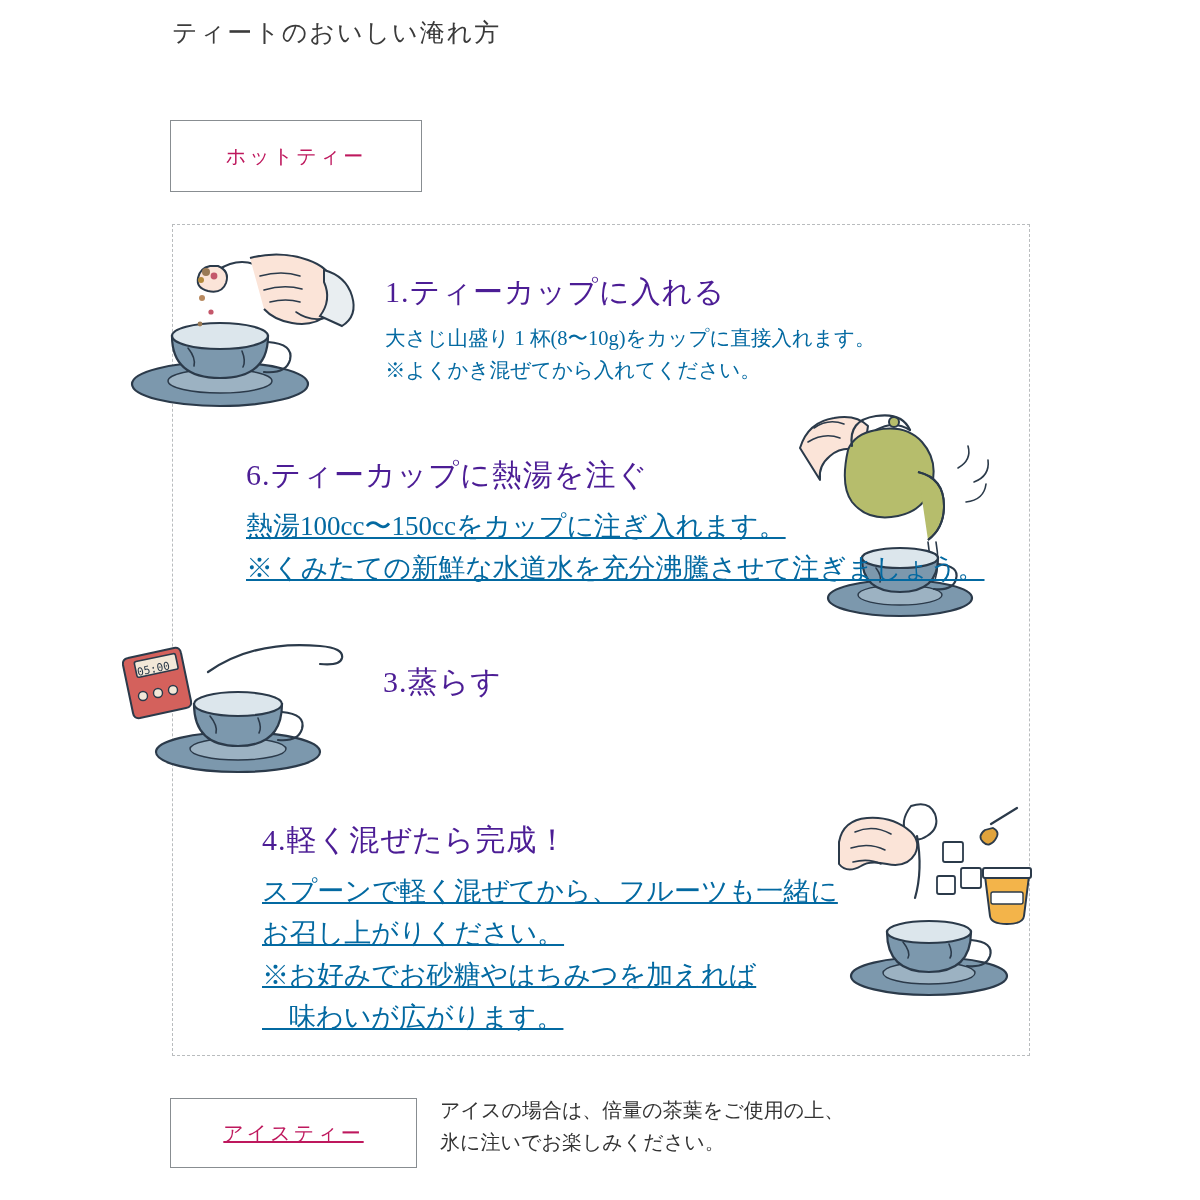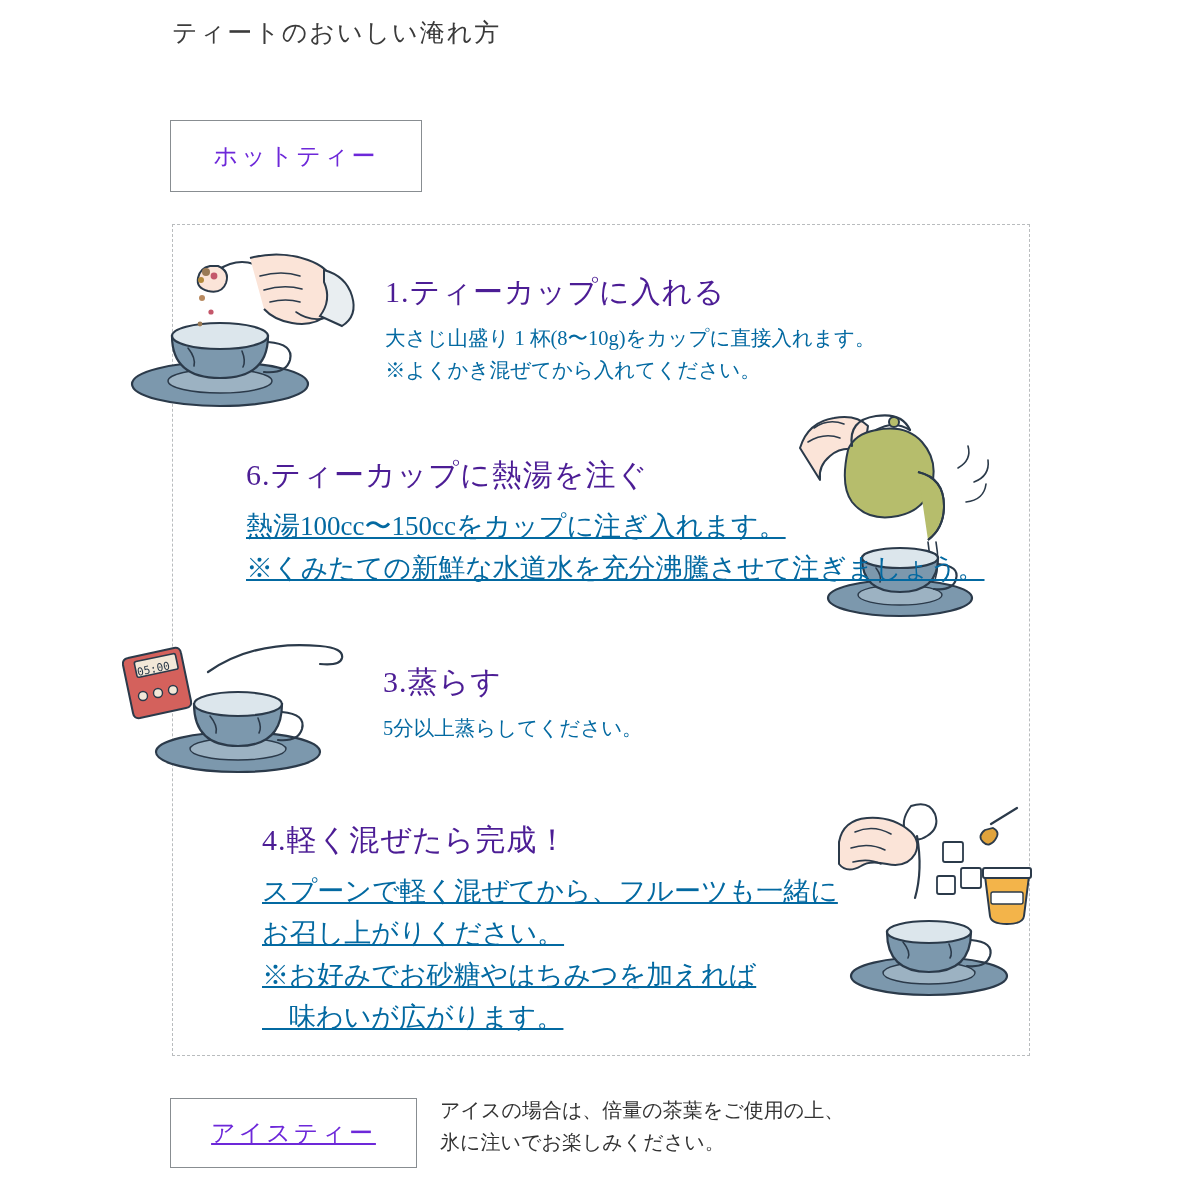--- a/index.html
+++ b/index.html
@@ -36,22 +36,22 @@
 
   
   .section-label {
     position: absolute;
     border: 1px solid #888d91;
     background: #ffffff;
     display: flex;
     align-items: center;
     justify-content: center;
     letter-spacing: 3px;
-    font-size: 24px;
-    color: #6d28d9;
+    font-size: 20px;
+    color: #be185d;
   }
   #hot-label {
     left: 170px;
     top: 120px;
     width: 250px;
     height: 70px;
   }
   #ice-label {
     left: 170px;
     top: 1098px;
@@ -234,21 +234,20 @@
       <path d="M82 84 q0 42 44 42 q44 0 44 -42 z" class="cupfill" stroke="#2b3a4a" stroke-width="2.2"></path>
       <ellipse cx="126" cy="84" rx="44" ry="12" fill="#dce6ec" stroke="#2b3a4a" stroke-width="2.2"></ellipse>
       <path d="M170 92 q24 2 20 17 q-4 13 -24 11" class="ln"></path>
       <path d="M98 96 q8 10 6 17" class="ln-t" stroke="#ffffff" stroke-width="3"></path>
       <path d="M146 98 q4 10 1 15" class="ln-t" stroke="#ffffff" stroke-width="3"></path>
     </svg>
   </div>
 
   <div class="step" id="step3">
     <div class="step-title">3.蒸らす</div>
-    <div class="step-body">5分以上蒸らしてください。</div>
   </div>
 
   <div class="illu" id="illu4" style="left:825px; top:790px;">
     <svg width="230" height="230" viewBox="0 0 230 230" aria-hidden="true">
 
       <path d="M86 16 q18 -6 24 8 q5 14 -8 22 q-12 8 -20 -2 q-8 -12 4 -28 z" fill="#ffffff" stroke="#2b3a4a" stroke-width="2"></path>
       <path d="M92 46 q6 34 -2 62" class="ln"></path>
 
       <path d="M14 52 q4 -22 28 -24 q26 -2 44 14 q10 10 4 22 q-8 14 -28 10 q-18 -4 -26 2 q-14 8 -22 -2 z" class="skin"></path>
       <path d="M30 42 q18 -8 36 2" class="ln-t"></path>

